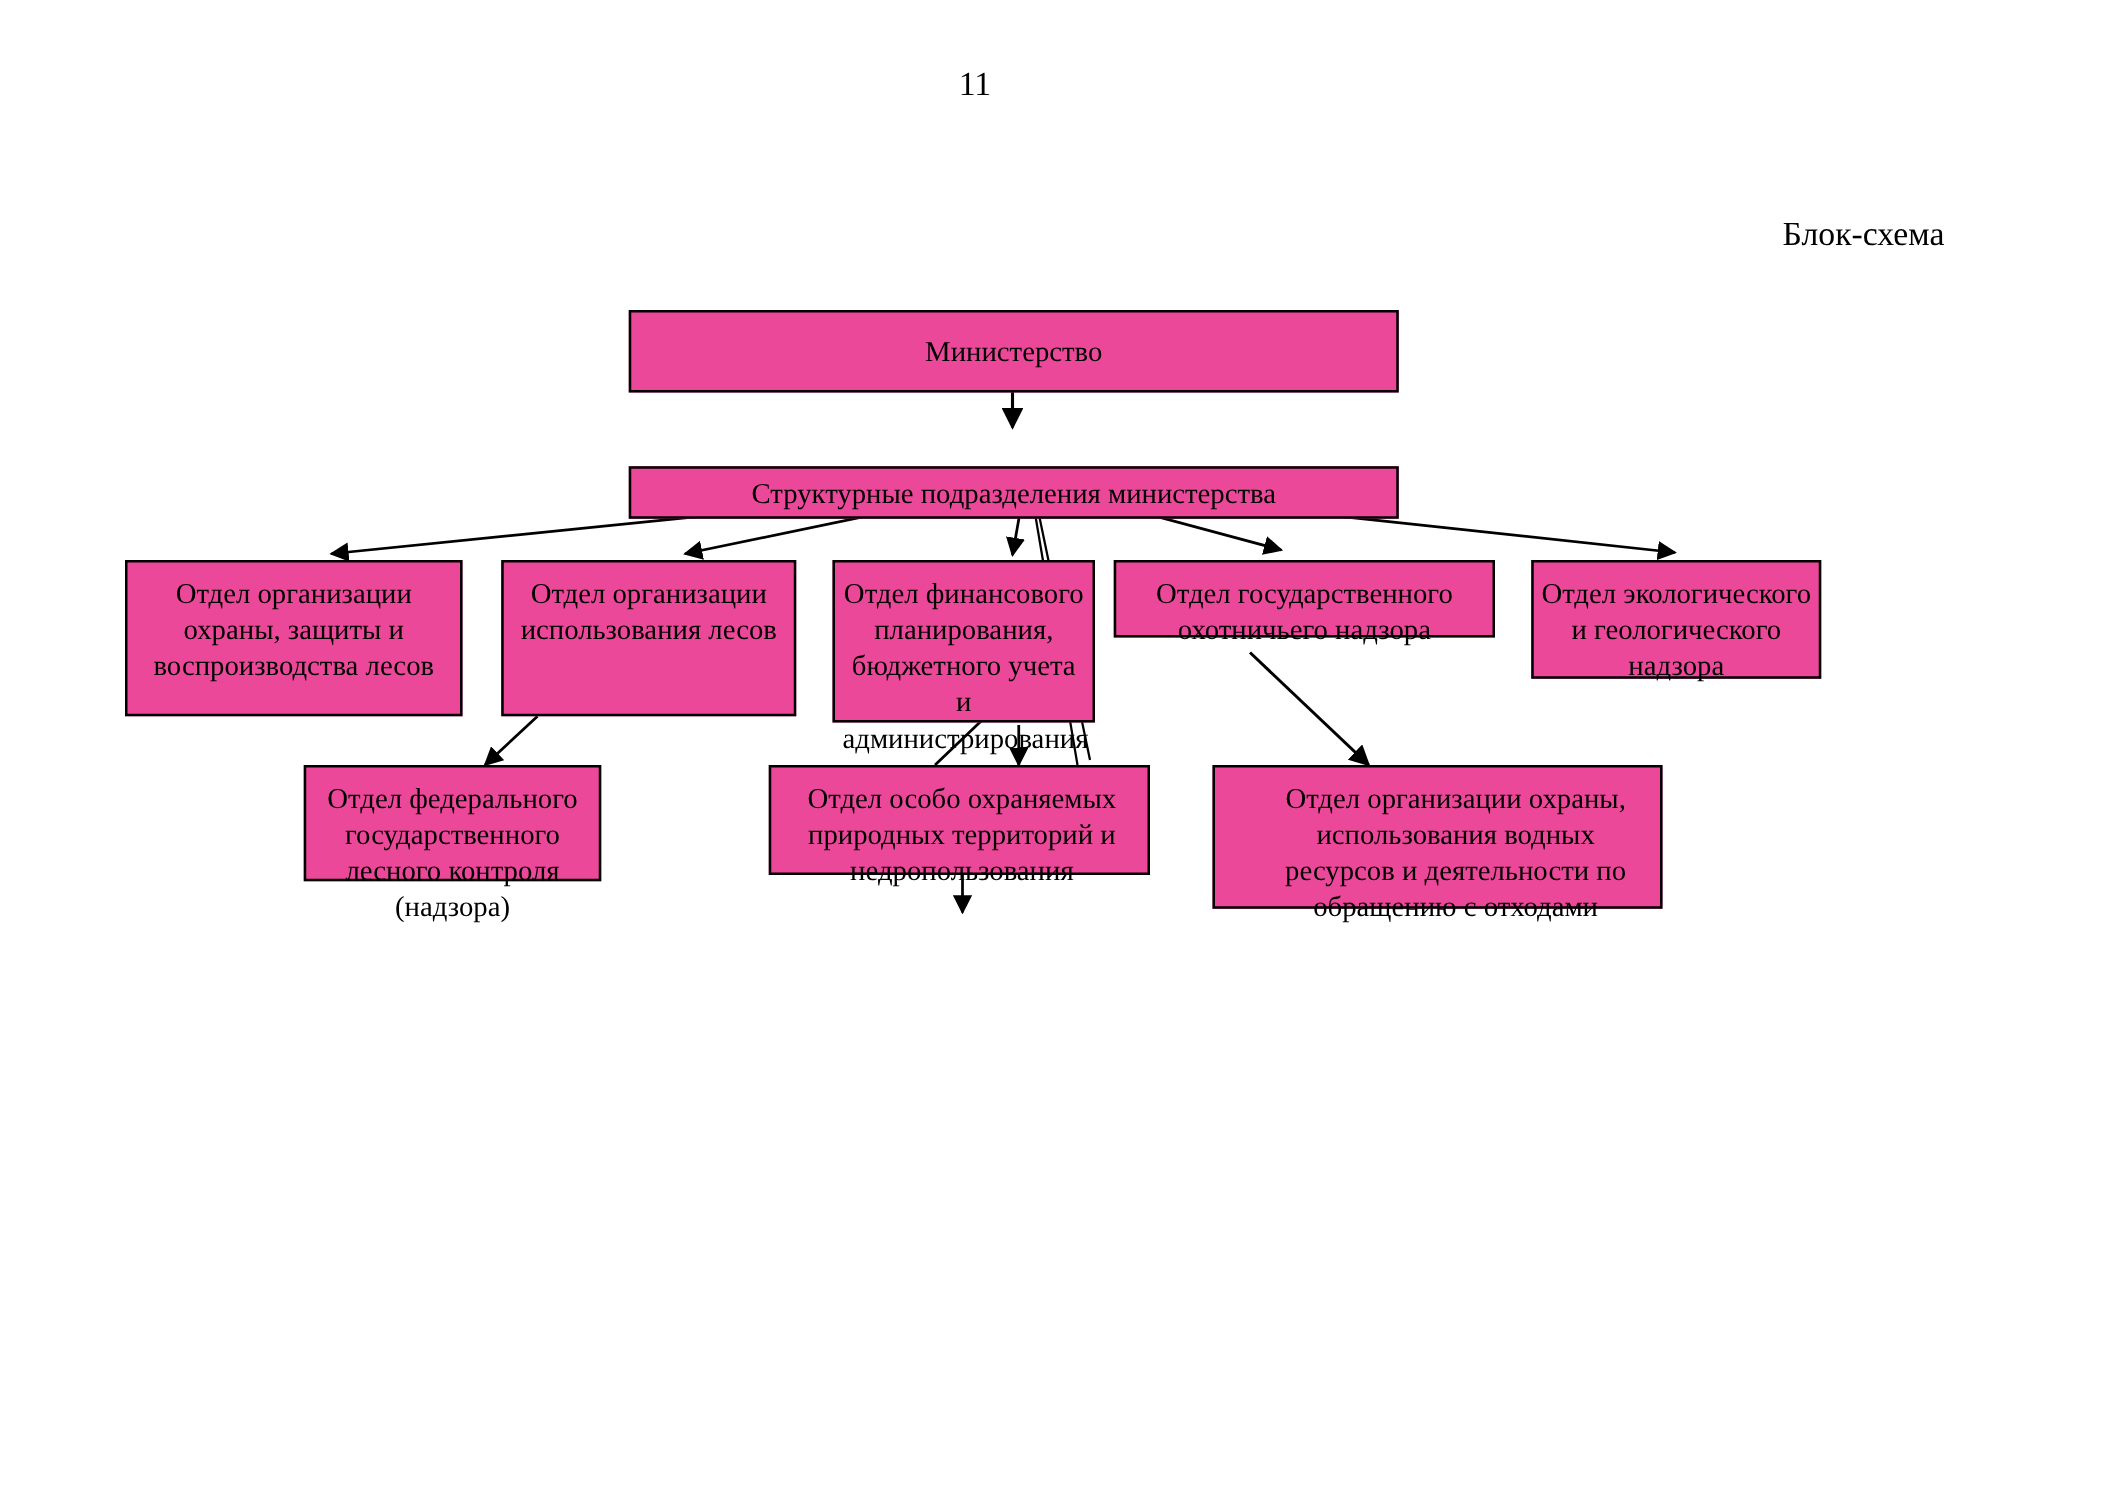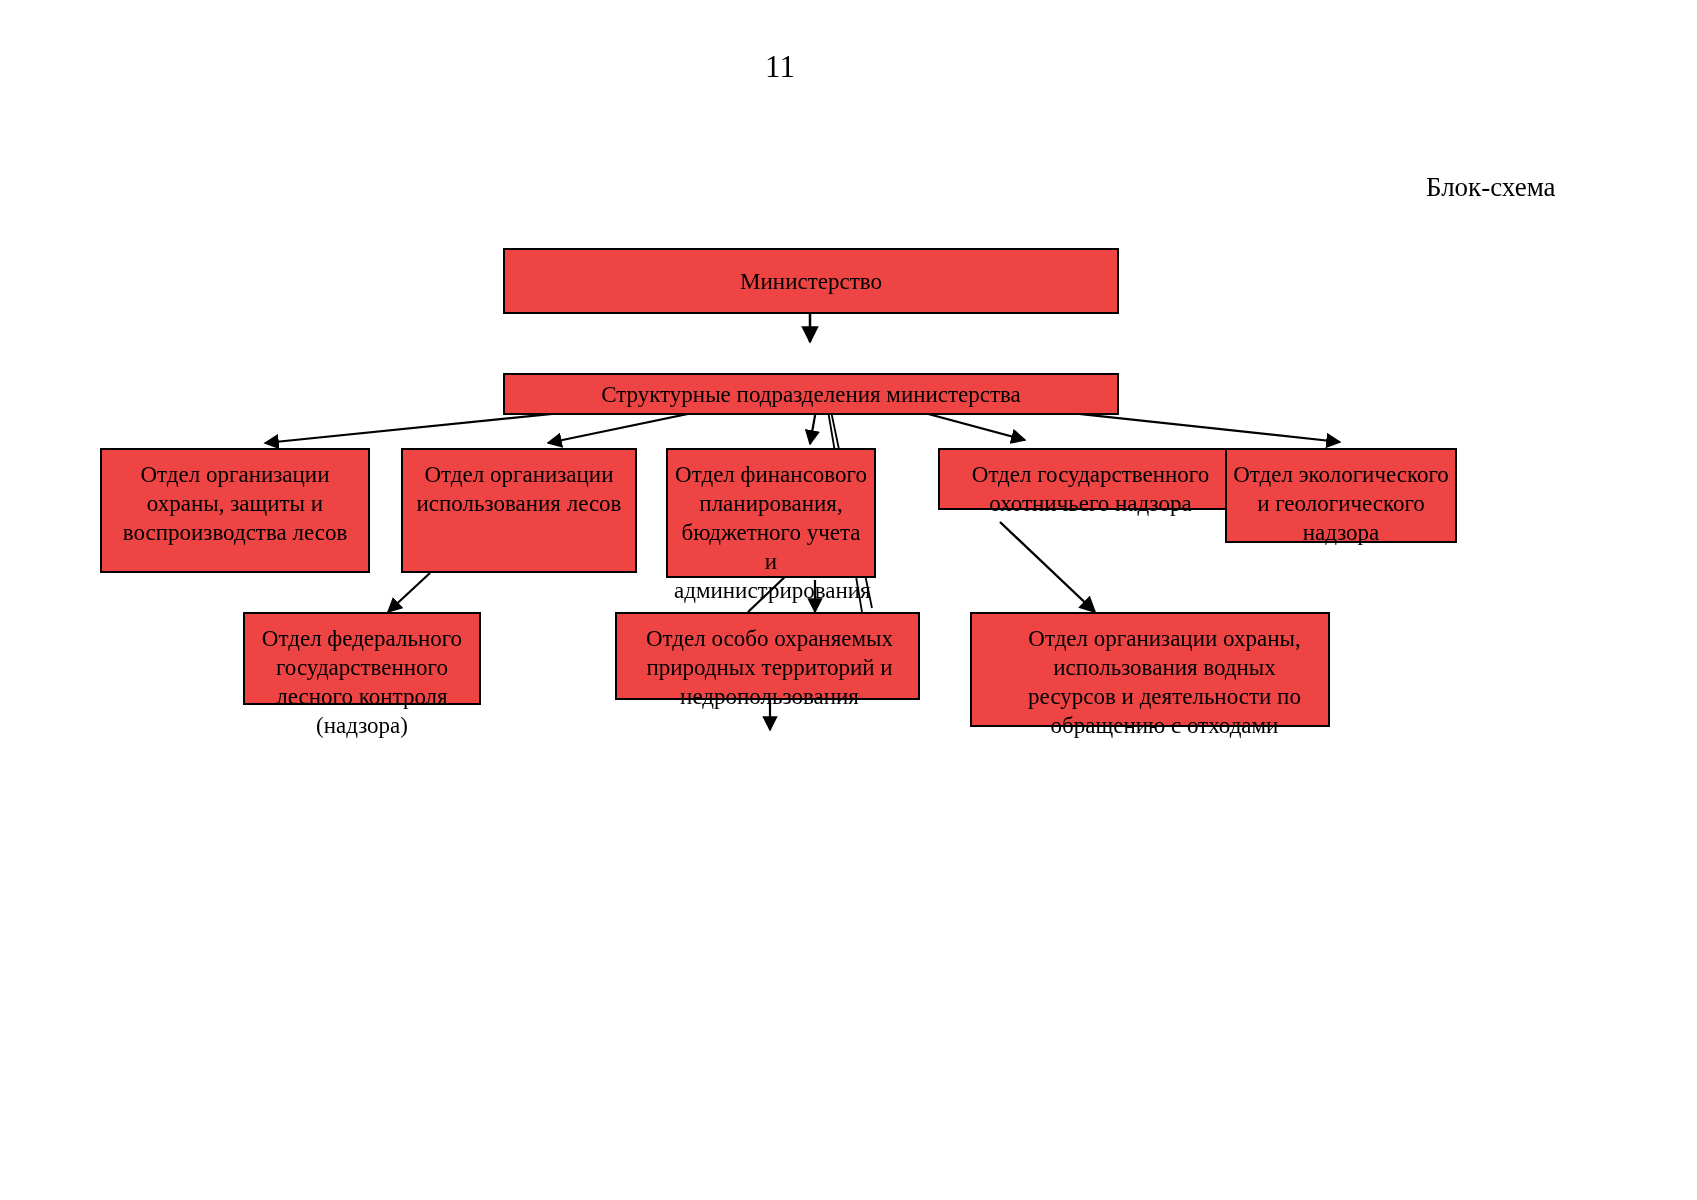--- a/index.html
+++ b/index.html
@@ -20,34 +20,34 @@
     left: 0; top: 0;
     width: 1697px;
     height: 1200px;
   }
   .page-number {
     position: absolute;
     left: 0;
     top: 52px;
     width: 1560px;
     text-align: center;
-    font-size: 31px;
+    font-size: 27px;
     line-height: 30px;
   }
   .caption {
     position: absolute;
     font-size: 27px;
     line-height: 30px;
     white-space: nowrap;
   }
   .node {
     position: absolute;
     box-sizing: border-box;
     border: 2px solid #000000;
-    background: #ef4444;
+    background: #ec4899;
     display: flex;
     align-items: center;
     justify-content: center;
     text-align: center;
     font-size: 23px;
     line-height: 29px;
     padding: 4px 6px;
     z-index: 3;
   }
   .node .txt {
@@ -116,21 +116,21 @@
   </div>
 
   <div class="node top-align" style="left:401px; top:448px; width:236px; height:125px;">
     <span class="txt">Отдел организации использования лесов</span>
   </div>
 
   <div class="node top-align" style="left:666px; top:448px; width:210px; height:130px;">
     <span class="txt">Отдел финансового планирования, бюджетного учета и администрирования доходов</span>
   </div>
 
-  <div class="node top-align" style="left:891px; top:448px; width:305px; height:62px;margin-left:47px;">
+  <div class="node top-align" style="left:891px; top:448px; width:305px; height:62px;">
     <span class="txt">Отдел государственного охотничьего надзора</span>
   </div>
 
   <div class="node top-align" style="left:1225px; top:448px; width:232px; height:95px;">
     <span class="txt">Отдел экологического и геологического надзора</span>
   </div>
 
   <div class="node top-align" style="left:243px; top:612px; width:238px; height:93px;">
     <span class="txt">Отдел федерального государственного лесного контроля (надзора)</span>
   </div>

